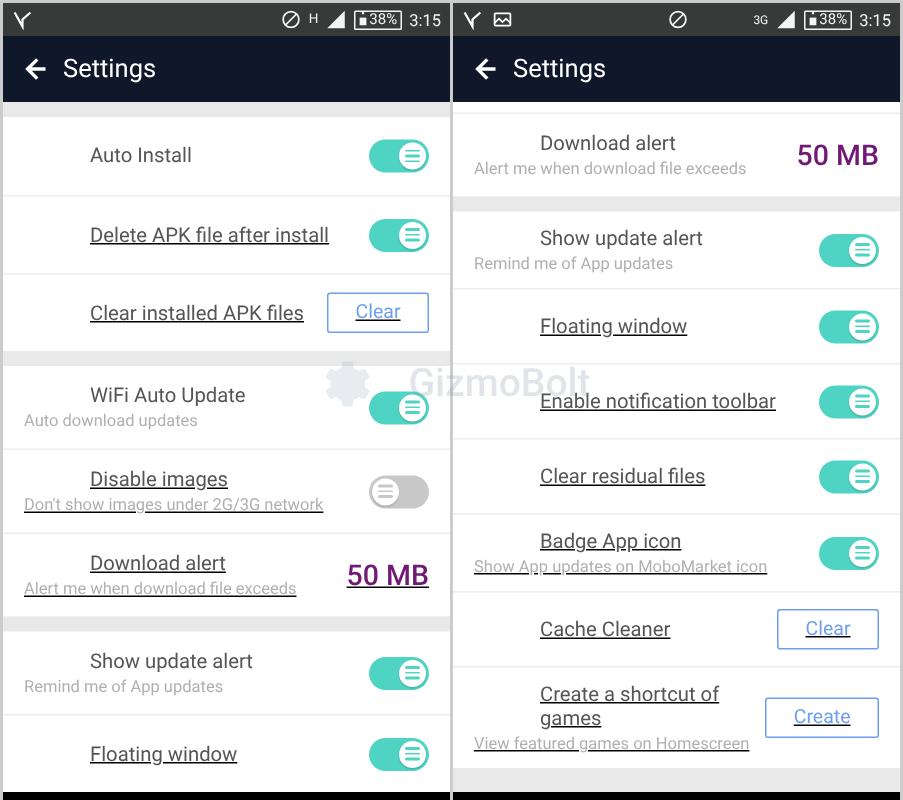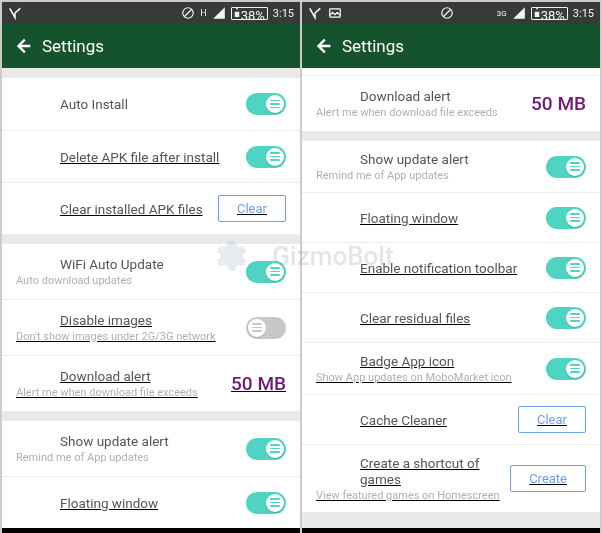--- a/index.html
+++ b/index.html
@@ -2,22 +2,22 @@
 <html><head>
 <meta charset="utf-8">
 <style>
   *{box-sizing:border-box;margin:0;padding:0;font-family:Roboto,Arial,sans-serif;}
   body{background:#cccccc;display:flex;gap:2px;padding:2px;}
   .phone{width:299px;background:#e9e9e9;display:flex;flex-direction:column;overflow:hidden;}
   .statusbar{height:22px;background:#383a3a;color:#fff;display:flex;align-items:center;justify-content:space-between;padding:0 6px;font-size:11px;}
   .sb-left{display:flex;align-items:center;gap:6px;}
   .sb-right{display:flex;align-items:center;gap:5px;opacity:.95;}
   .sb-right svg{display:block;}
-  .batt-wrap{display:flex;border:1px solid #fff;border-radius:1px;padding:0 2px;height:13px;font-size:13px;gap:1px;}
-  .appbar{height:44px;background:#14532d;color:#fff;display:flex;align-items:center;padding:0 10px;gap:8px;font-size:17px;font-weight:400;}
+  .batt-wrap{display:flex;border:1px solid #fff;border-radius:1px;padding:0 2px;height:13px;font-size:10px;gap:1px;}
+  .appbar{height:44px;background:#0f172a;color:#fff;display:flex;align-items:center;padding:0 10px;gap:8px;font-size:17px;font-weight:400;}
   .content{flex:1;overflow:hidden;background:#e9e9e9;}
   .card{background:#fff;}
   .sep{height:10px;background:#e9e9e9;}
   .row{display:flex;align-items:center;justify-content:space-between;padding:12px 14px;min-height:52px;}
   .row + .row{border-top:1px solid #ededed;text-decoration:underline;}
   .row.short{min-height:50px;padding:10px 14px;}
   .labels{display:flex;flex-direction:column;gap:2px;min-width:0;}
   .title{font-size:13.5px;color:#555;margin-left:44px;}
   .sub{font-size:11px;color:#b0b0b0;}
   .val{font-size:19px;color:#701a75;font-weight:500;}

